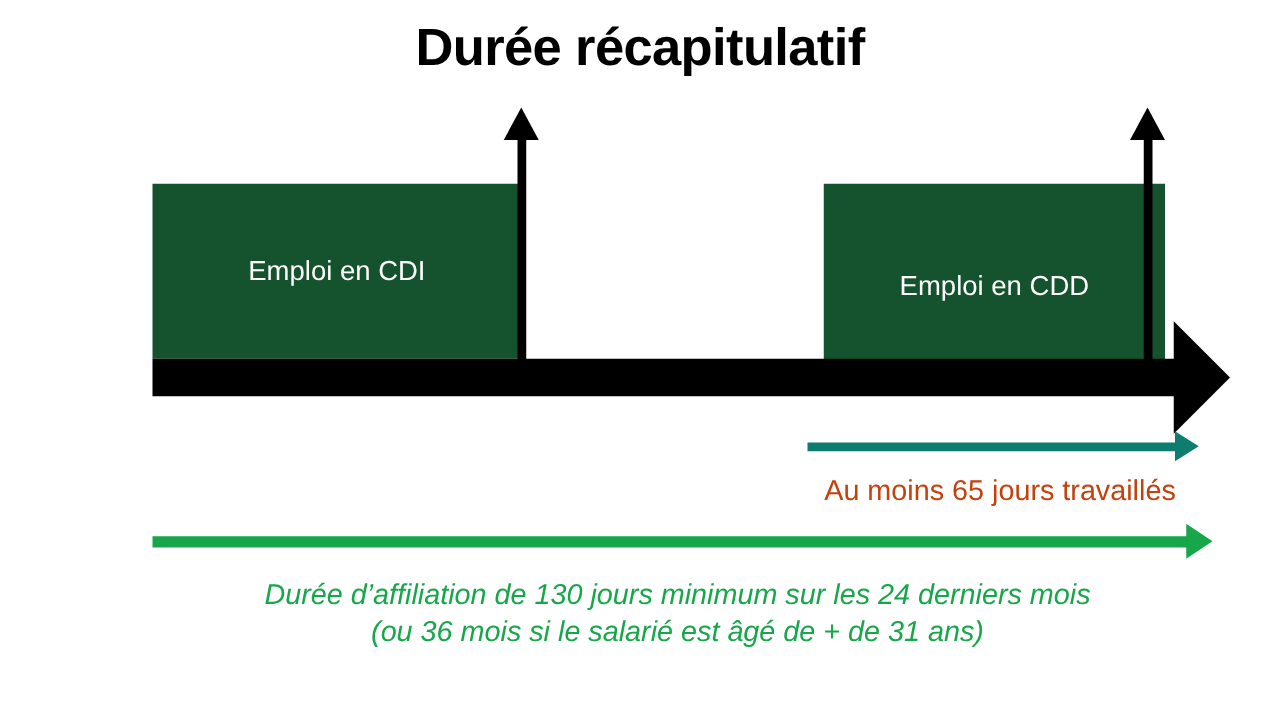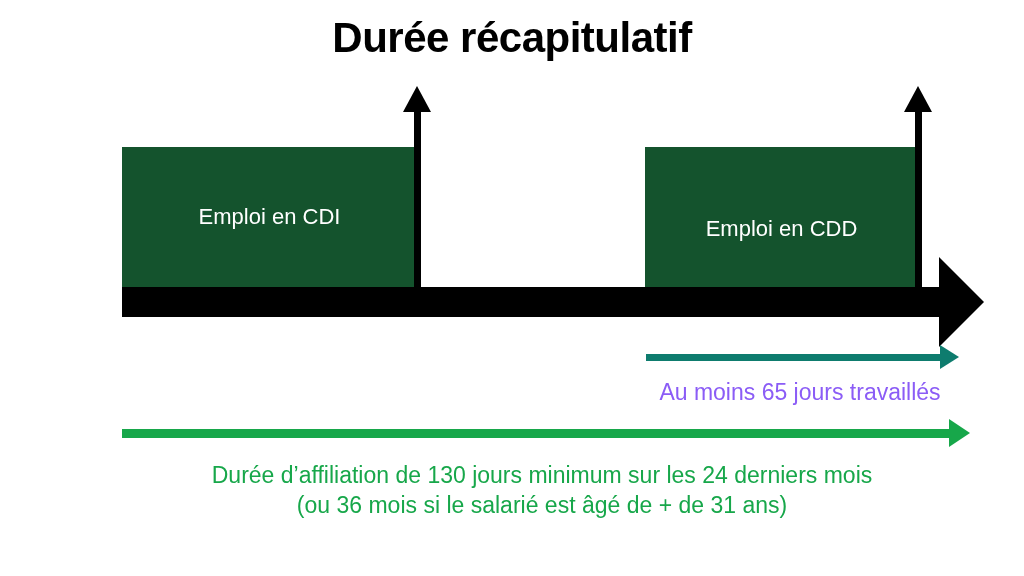--- a/index.html
+++ b/index.html
@@ -52,21 +52,21 @@
     transform: translateY(-50%);
     text-align: center;
     color: #ffffff;
     font-size: 22px;
     font-weight: normal;
     white-space: nowrap;
   }
 
   #box-cdi   { left: 122px; top: 147px; width: 295px; height: 140px; }
   #box-preavis { left: 417px; top: 147px; width: 163px; height: 140px; }
-  #box-cdd   { left: 645px; top: 147px; width: 273px; height: 164px; }
+  #box-cdd   { left: 659px; top: 147px; width: 273px; height: 164px; }
 
   
   #label-cdi     { }
   #label-preavis { }
   #label-cdd     { }
 
   
   #timeline-bar {
     position: absolute;
     left: 122px;
@@ -124,21 +124,21 @@
     border-bottom: 12px solid transparent;
     border-left: 19px solid #0e7c6e;
   }
   #teal-arrow-label {
     position: absolute;
     left: 600px;
     top: 379px;
     width: 400px;
     text-align: center;
     font-size: 23px;
-    color: #8b5cf6;
+    color: #c2410c;
     white-space: nowrap;
   }
 
   
   #green-arrow-line {
     position: absolute;
     left: 122px;
     top: 429px;
     width: 830px;
     height: 9px;
@@ -156,20 +156,21 @@
   }
   #green-arrow-label {
     position: absolute;
     left: 62px;
     top: 460px;
     width: 960px;
     text-align: center;
     font-size: 23px;
     line-height: 30px;
     color: #17a74a;
+    font-style: italic;
   }
   #green-arrow-label .line { display: block; white-space: nowrap; }
 </style>
 </head>
 <body>
 
 <div id="diagram-root">
 
   <div class="title">Durée récapitulatif</div>
 

